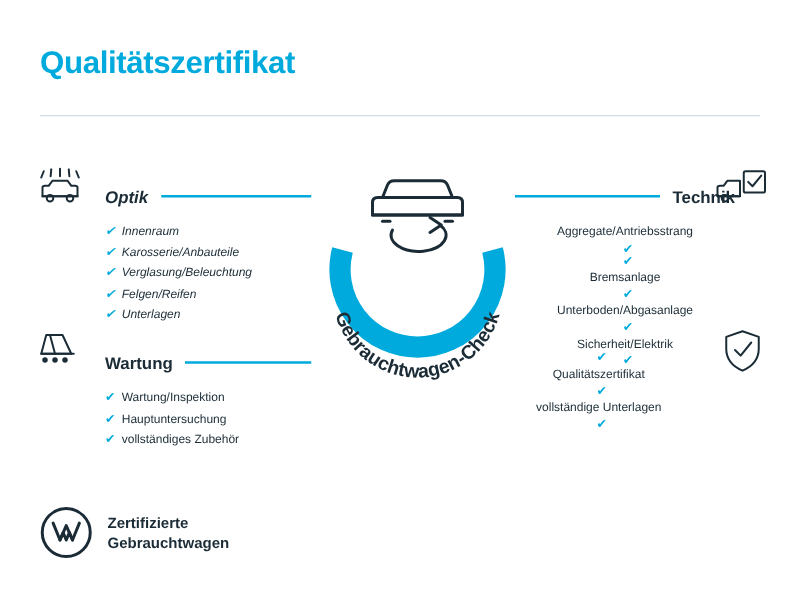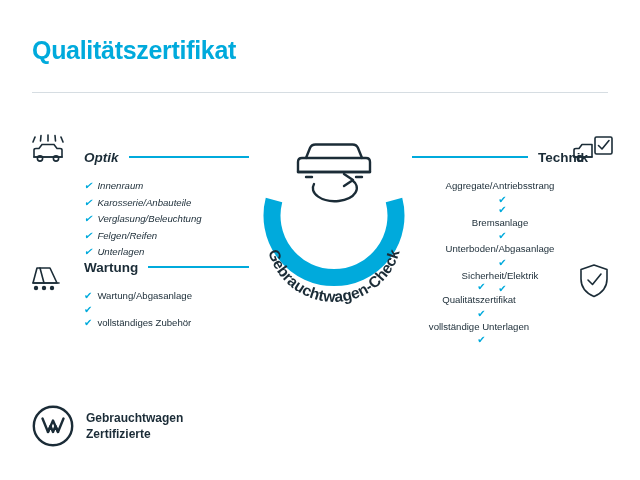--- a/index.html
+++ b/index.html
@@ -80,21 +80,21 @@
   .check {
     color: #00aadc;
     font-size: 10px;
     line-height: 1;
   }
   .left .check { margin-right: 5px; }
   .right .check { margin-left: 5px; }
 
   
   #sec-optik   { left: 84px;  top: 146px; width: 165px; font-style: italic; }
-  #sec-wartung { left: 84px;  top: 256px; width: 165px; }
+  #sec-wartung { left: 84px;  top: 279px; width: 165px; }
   #sec-technik { left: 412px; top: 146px; width: 176px; }
   #sec-garantie{ left: 391px; top: 272px; width: 176px; }
 
   
   .ico {
     position: absolute;
   }
   #ico-optik    { left: 28px;  top: 133px; }
   #ico-wartung  { left: 28px;  top: 262px; }
   #ico-technik  { left: 572px; top: 133px; }
@@ -218,24 +218,25 @@
   </div>
 
   <div class="section left" id="sec-wartung">
     <div class="section-head">
       <span class="section-title">Wartung</span>
       <span class="head-rule"></span>
     </div>
     <ul class="items">
       <li>
           <span class="check">✔</span>
-          <span>Wartung/Abgasanlage</span>
-        </li>
-      <li>
-          <span class="check">✔</span>
+          <span>Wartung/Inspektion</span>
+        </li>
+      <li>
+          <span class="check">✔</span>
+          <span>Hauptuntersuchung</span>
         </li>
       <li>
           <span class="check">✔</span>
           <span>vollständiges Zubehör</span>
         </li>
     </ul>
   </div>
 
   <div class="section right" id="sec-technik">
     <div class="section-head">
@@ -310,18 +311,18 @@
     </svg>
   </div>
 
   <div class="footer">
     <svg width="42" height="42" viewBox="0 0 42 42">
       <circle cx="21" cy="21" r="19.2" fill="none" stroke="#1B2C37" stroke-width="2.4"></circle>
       <path d="M10.5 13.5 L16 27 L18.5 21 L21 27 L23.5 21 L26 27 L31.5 13.5" fill="none" stroke="#1B2C37" stroke-width="2.4" stroke-linejoin="round" stroke-linecap="round"></path>
       <path d="M16 27 L21 15.5 L26 27" fill="none" stroke="#1B2C37" stroke-width="2.4" stroke-linejoin="round" stroke-linecap="round"></path>
     </svg>
     <div class="footer-text">
+      <div>Zertifizierte</div>
       <div>Gebrauchtwagen</div>
-      <div>Zertifizierte</div>
     </div>
   </div>
 
 </div>
 
 </body></html>

